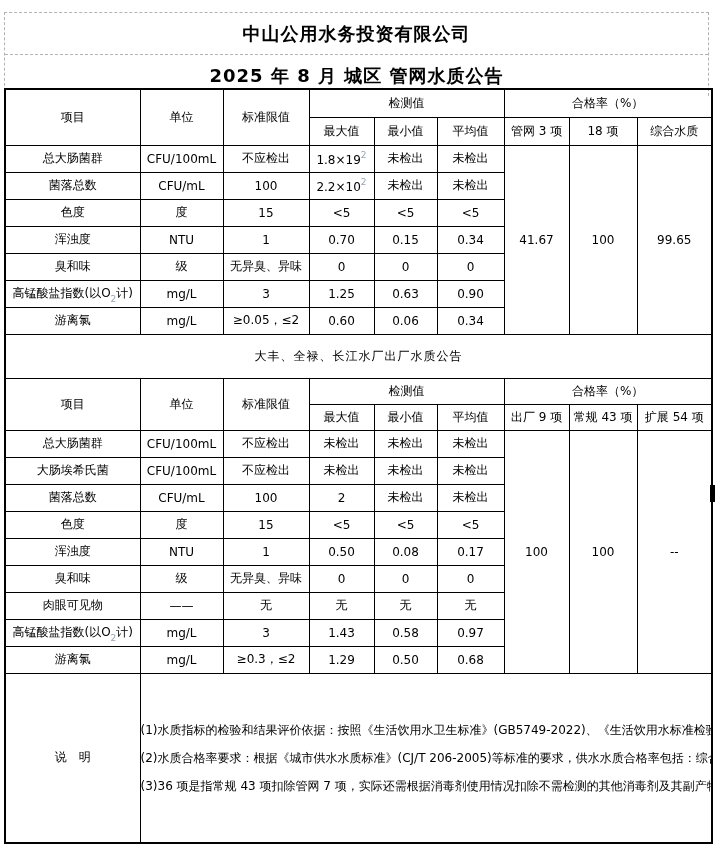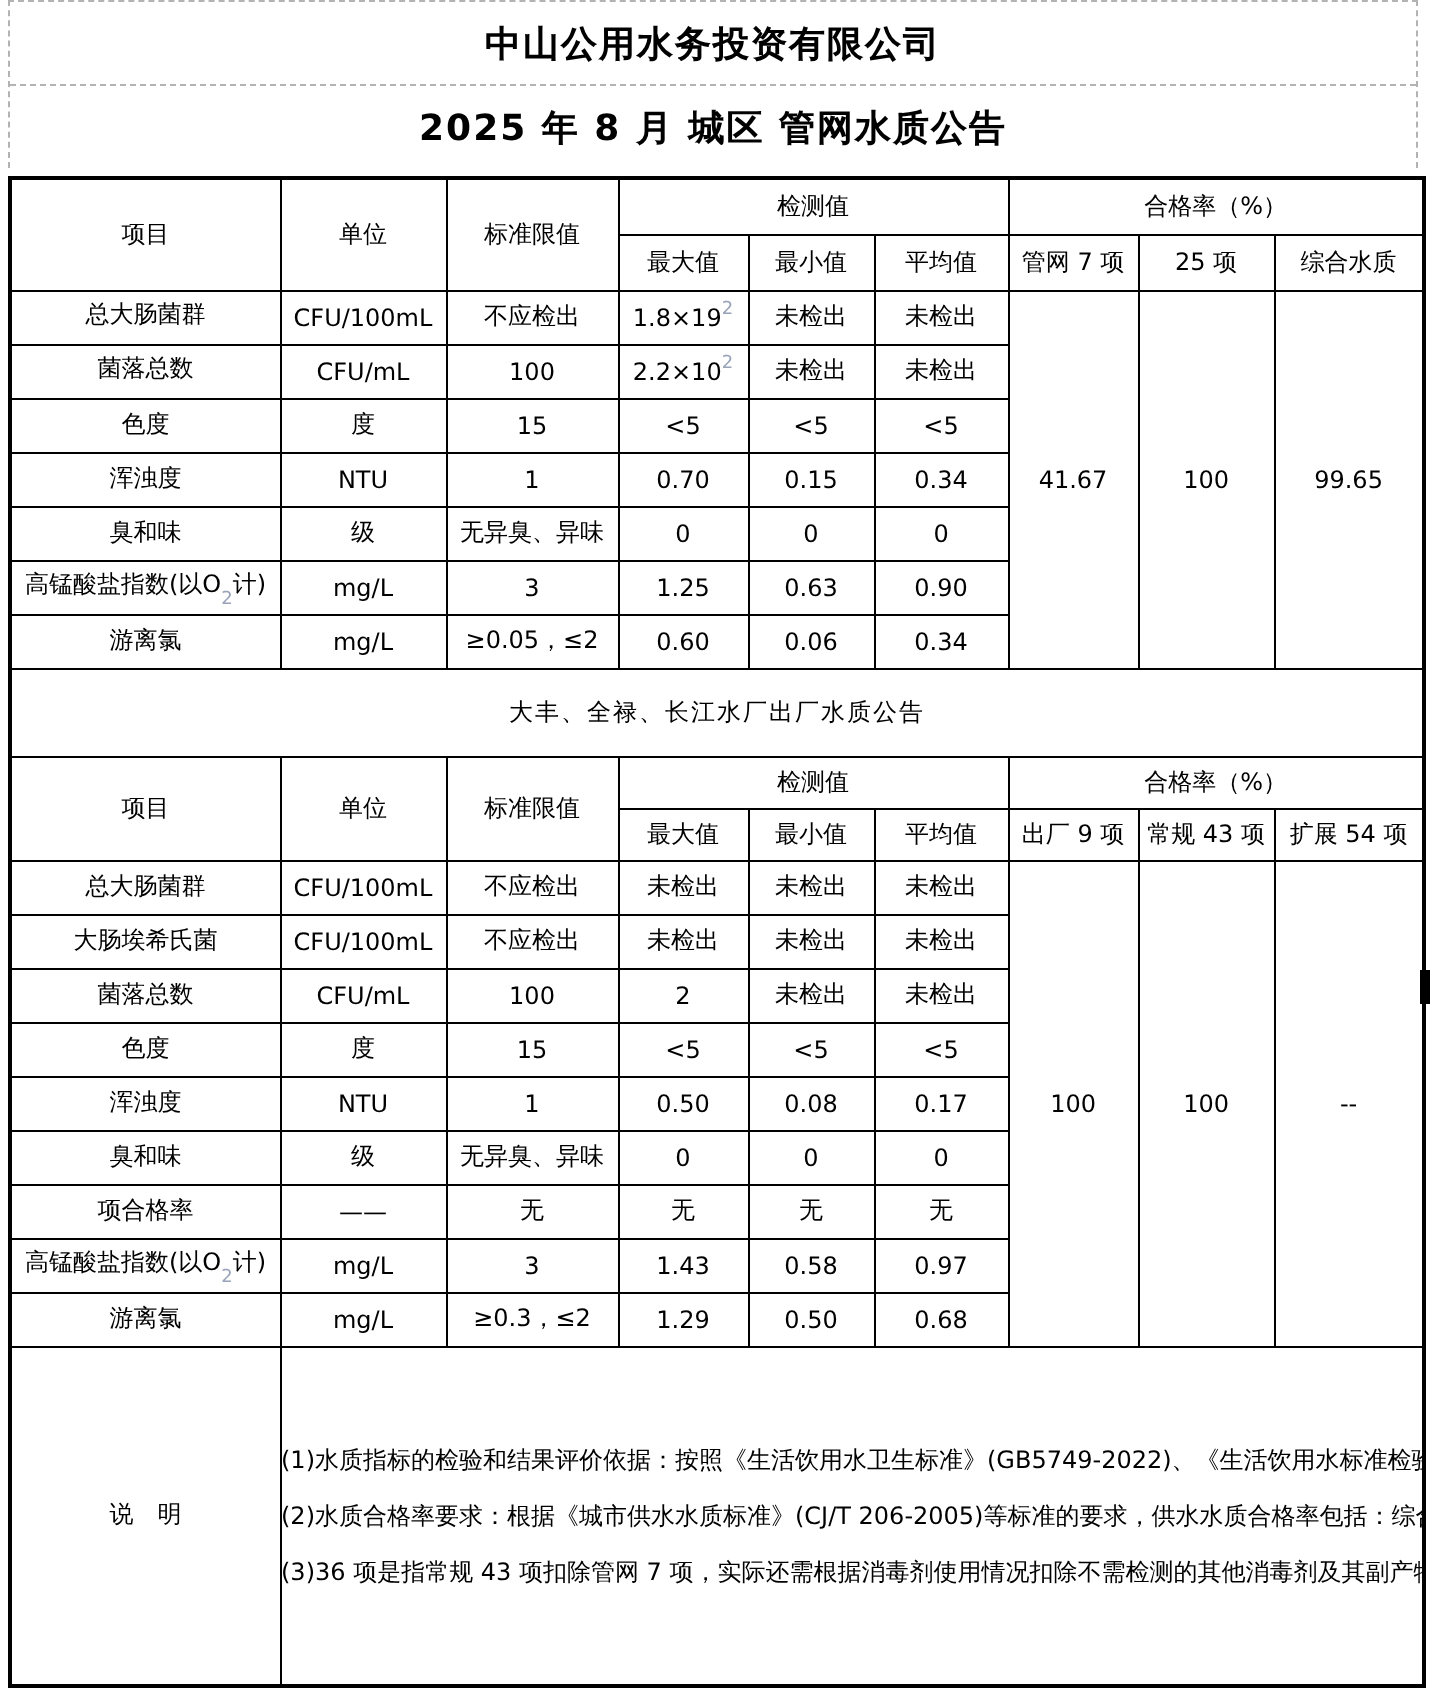--- a/index.html
+++ b/index.html
@@ -4,21 +4,21 @@
 <style>
   * { box-sizing: border-box; }
   html,body { margin:0; padding:0; background:#ffffff; }
   .sheet {
     position:relative; width:715px; height:846px; background:#ffffff;
     font-family:"DejaVu Sans","Liberation Sans",sans-serif; color:#000;
     overflow:hidden;
   }
   
   .titles {
-    position:absolute; left:4px; top:0; width:705px; height:84px;
+    position:absolute; left:4px; top:12px; width:705px; height:84px;
     border-top:1px dashed #b3b3b3; border-left:1px dashed #b3b3b3; border-right:1px dashed #b3b3b3;
   }
   .title-row {
     height:42px; display:flex; align-items:center; justify-content:center;
     font-size:18px; font-weight:bold; letter-spacing:1px;
   }
   .title-row.first { border-bottom:1px dashed #b3b3b3; }
   
   table.main {
     position:absolute; left:4px; top:88px; width:707px;
@@ -69,22 +69,22 @@
       <td rowspan="2">项目</td>
       <td rowspan="2">单位</td>
       <td rowspan="2">标准限值</td>
       <td colspan="3">检测值</td>
       <td colspan="3">合格率（%）</td>
     </tr>
     <tr class="hdr">
       <td>最大值</td>
       <td>最小值</td>
       <td>平均值</td>
-      <td>管网 7 项</td>
-      <td>25 项</td>
+      <td>管网 3 项</td>
+      <td>18 项</td>
       <td>综合水质</td>
     </tr>
 
     <tr class="datarow">
       <td class="name-cell"><span>总大肠菌群</span><span></span><sub></sub><span></span></td>
       <td>CFU/100mL</td>
       <td>不应检出</td>
       <td><span></span><span>1.8×19</span><sup>2</sup></td>
       <td>未检出</td>
       <td>未检出</td>
@@ -206,21 +206,21 @@
     </tr>
     <tr class="datarow">
       <td class="name-cell"><span>臭和味</span></td>
       <td>级</td>
       <td>无异臭、异味</td>
       <td>0</td>
       <td>0</td>
       <td>0</td>
     </tr>
     <tr class="datarow">
-      <td class="name-cell"><span>项合格率</span></td>
+      <td class="name-cell"><span>肉眼可见物</span></td>
       <td>——</td>
       <td>无</td>
       <td>无</td>
       <td>无</td>
       <td>无</td>
     </tr>
     <tr class="datarow">
       <td class="name-cell"><span></span><span>高锰酸盐指数(以O</span><sub>2</sub><span>计)</span></td>
       <td>mg/L</td>
       <td>3</td>

